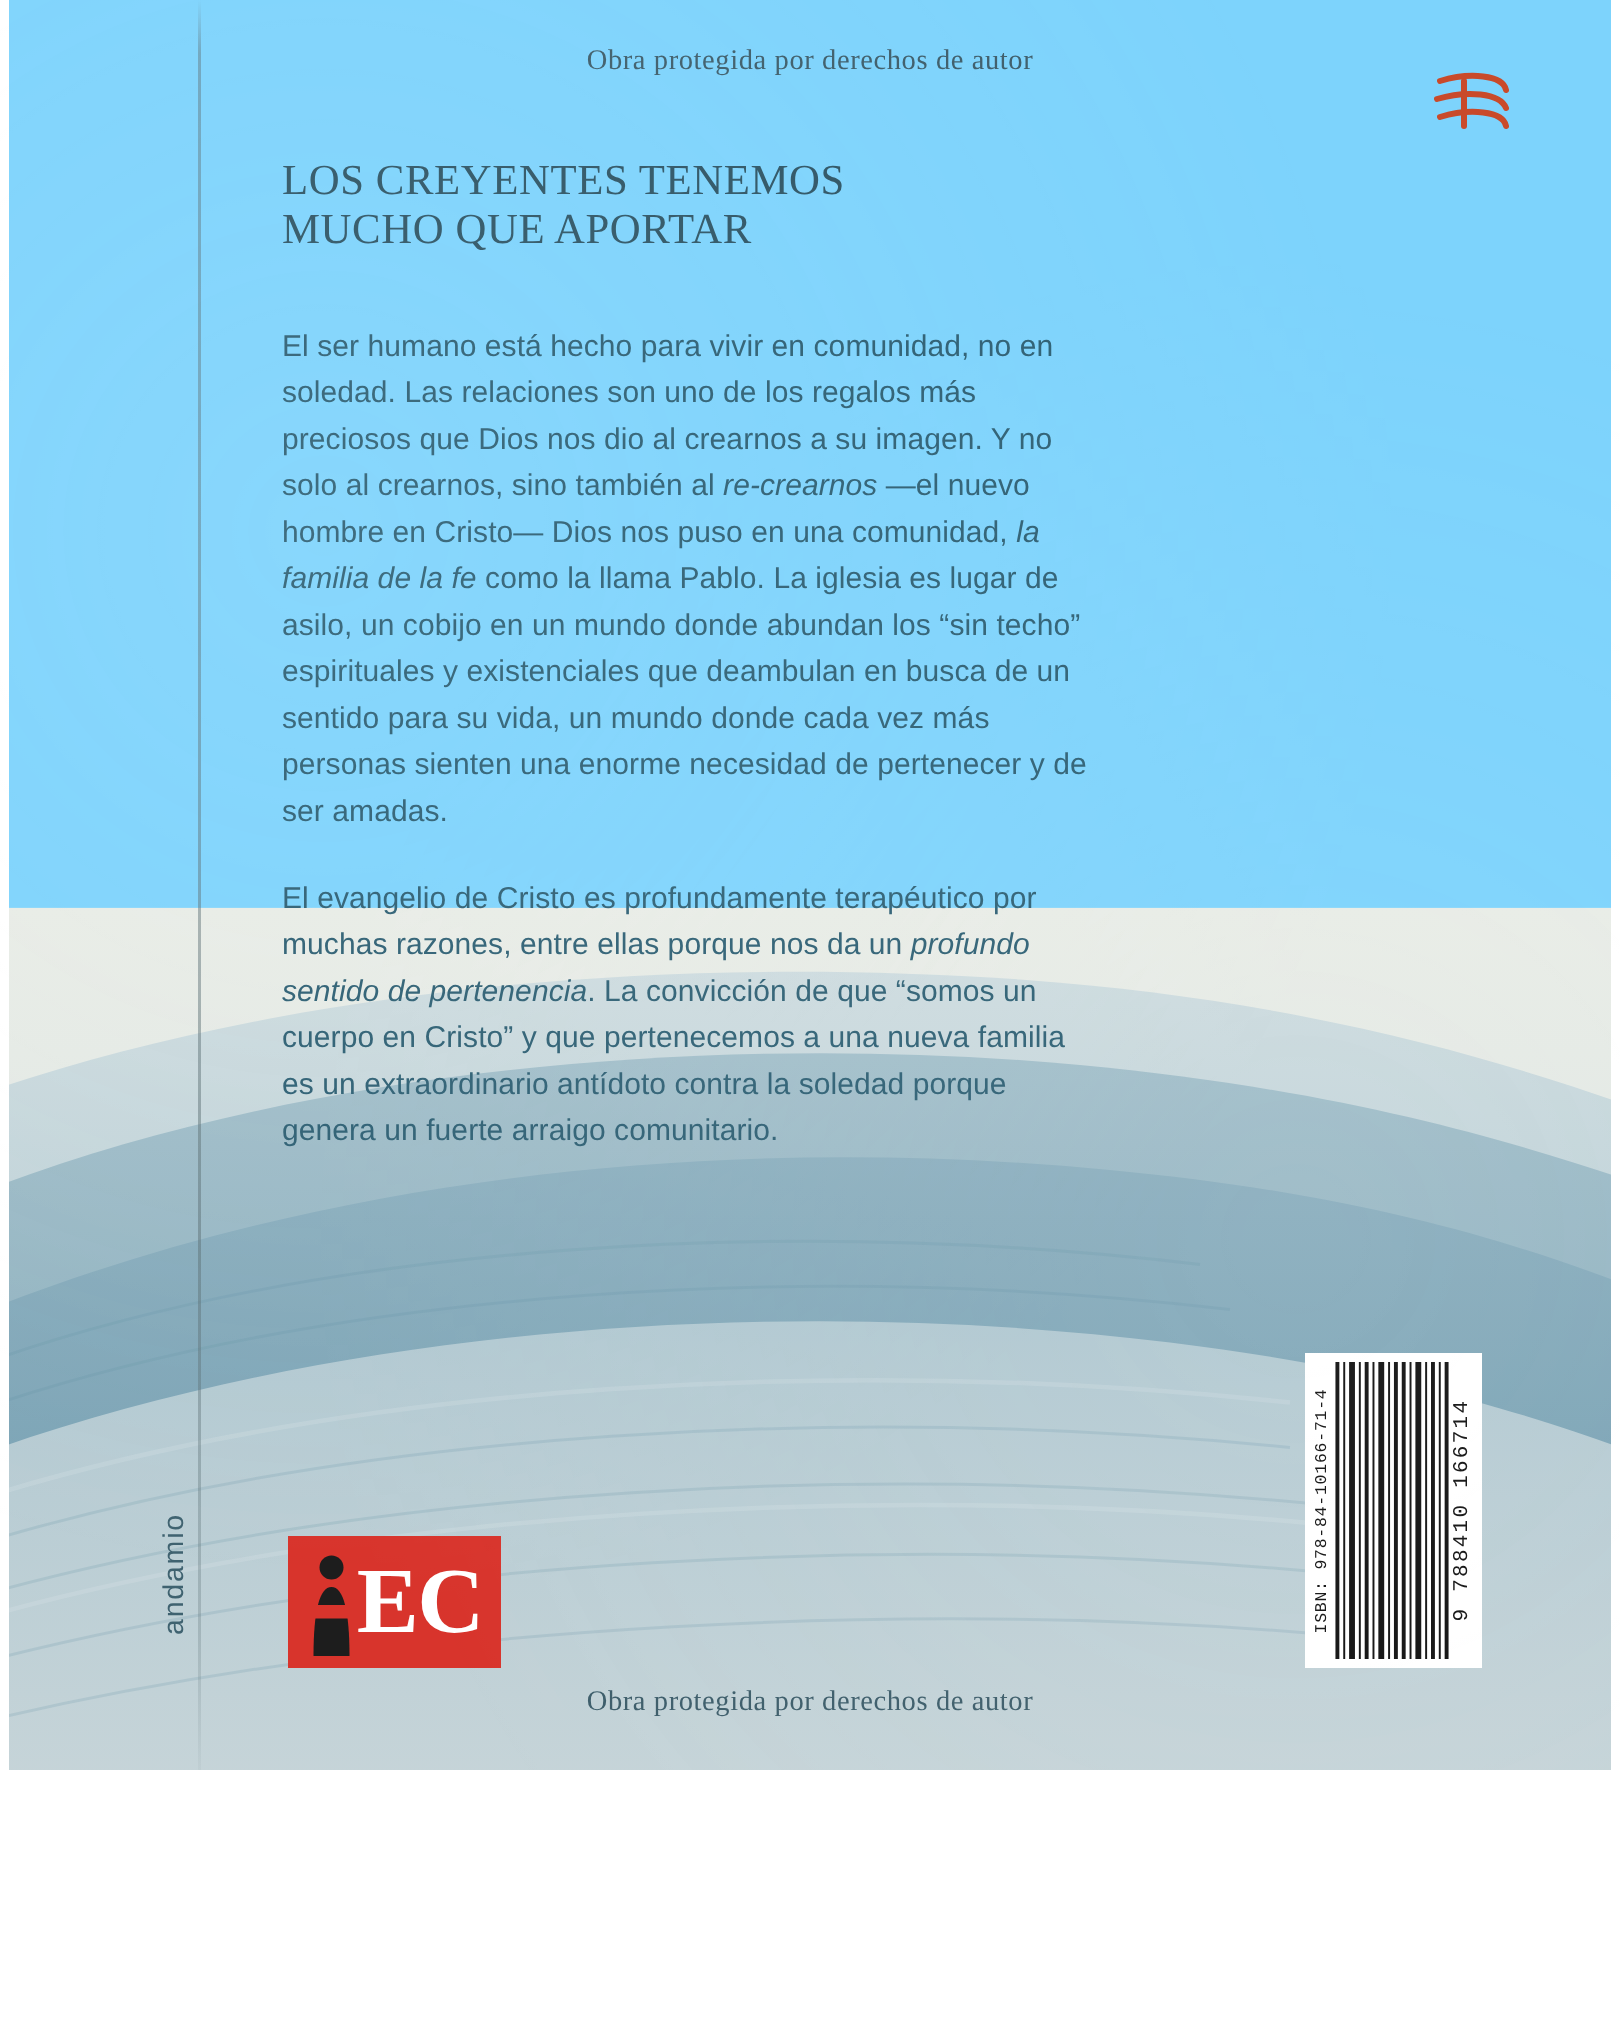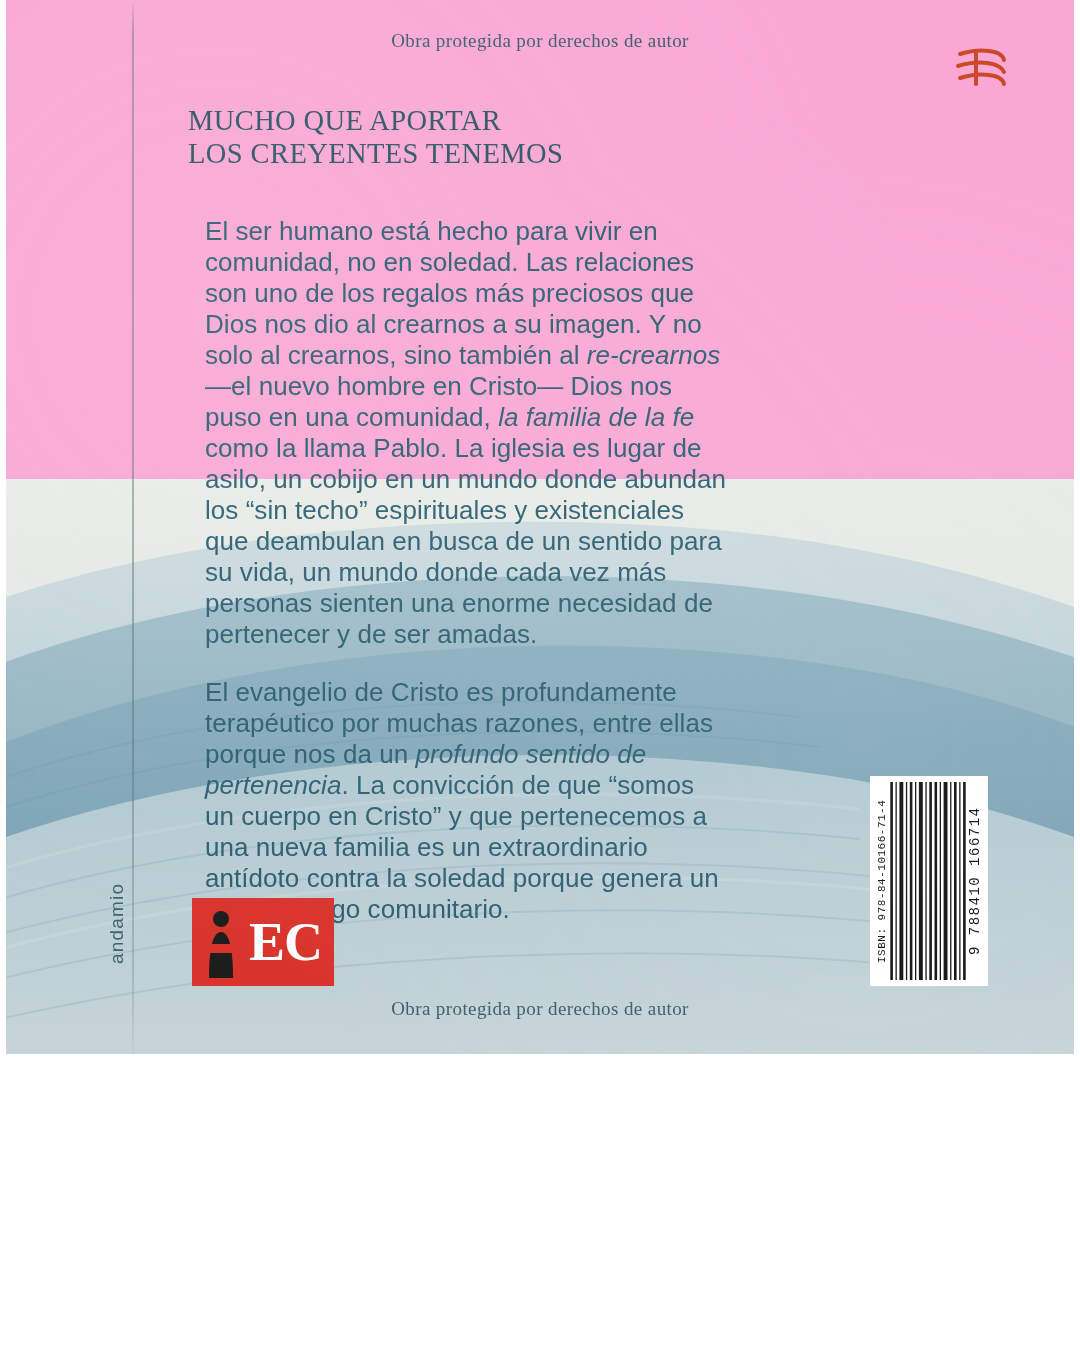--- a/index.html
+++ b/index.html
@@ -10,22 +10,22 @@
   body {
     width: 1080px;
     height: 1350px;
     font-family: "Liberation Sans", sans-serif;
     overflow: hidden;
   }
 
   .page {
     position: relative;
     width: 1080px;
-    height: 1054px;
-    background: #f9a8d4;
+    height: 1180px;
+    background: #7dd3fc;
     overflow: hidden;
   }
 
   
   .scan-margin-left,
   .scan-margin-right {
     position: absolute;
     top: 0;
     bottom: 0;
     background: #ffffff;
@@ -117,24 +117,24 @@
     line-height: 33px;
     letter-spacing: 0.4px;
     color: #2e5565;
     margin: 0 0 46px 0;
     font-weight: normal;
   }
   .headline div { white-space: nowrap; }
 
   .para {
     font-family: "Liberation Sans", sans-serif;
-    font-size: 26px;
+    font-size: 20px;
     line-height: 31px;
     color: #2d5f73;
-    margin: 0 0 27px 17px;
+    margin: 0 0 27px 0;
     letter-spacing: 0.05px;
   }
   .para:last-child { margin-bottom: 0; }
   .para em { font-style: italic; }
 
   
   .logo {
     position: absolute;
     left: 192px;
     bottom: 68px;
@@ -149,21 +149,21 @@
   }
   .logo-figure {
     position: absolute;
     left: 12px;
     bottom: 8px;
     width: 34px;
     height: 70px;
   }
   .logo-text {
     font-family: "Liberation Serif", serif;
-    font-size: 54px;
+    font-size: 62px;
     font-weight: bold;
     color: #ffffff;
     letter-spacing: -1px;
     padding-right: 12px;
     line-height: 1;
     text-align: center;
   }
 
   
   .barcode-box {
@@ -289,22 +289,22 @@
       <path d="M6,34 C26,28 48,30 50,40" stroke="#c94a2a" stroke-width="4" fill="none" stroke-linecap="round"></path>
       <path d="M22,10 L22,40" stroke="#c94a2a" stroke-width="4" fill="none" stroke-linecap="round"></path>
     </svg>
   </div>
 
   <div class="imprint-vertical">andamio</div>
 
   <div class="content">
 
     <div class="headline">
+      <div>LOS CREYENTES TENEMOS</div>
       <div>MUCHO QUE APORTAR</div>
-      <div>LOS CREYENTES TENEMOS</div>
     </div>
 
     <p class="para"><span>El ser humano está hecho para vivir en comunidad, no en soledad. Las relaciones son uno de los regalos más preciosos que Dios nos dio al crearnos a su imagen. Y no solo al crearnos, sino también al </span><em>re-crearnos</em><span> —el nuevo hombre en Cristo— Dios nos puso en una comunidad, </span><em>la familia de la fe</em><span> como la llama Pablo. La iglesia es lugar de asilo, un cobijo en un mundo donde abundan los “sin techo” espirituales y existenciales que deambulan en busca de un sentido para su vida, un mundo donde cada vez más personas sienten una enorme necesidad de pertenecer y de ser amadas.</span></p>
 
     <p class="para"><span>El evangelio de Cristo es profundamente terapéutico por muchas razones, entre ellas porque nos da un </span><em>profundo sentido de pertenencia</em><span>. La convicción de que “somos un cuerpo en Cristo” y que pertenecemos a una nueva familia es un extraordinario antídoto contra la soledad porque genera un fuerte arraigo comunitario.</span></p>
 
   </div>
 
   <div class="logo">
     <svg class="logo-figure" viewBox="0 0 34 70" aria-hidden="true">

